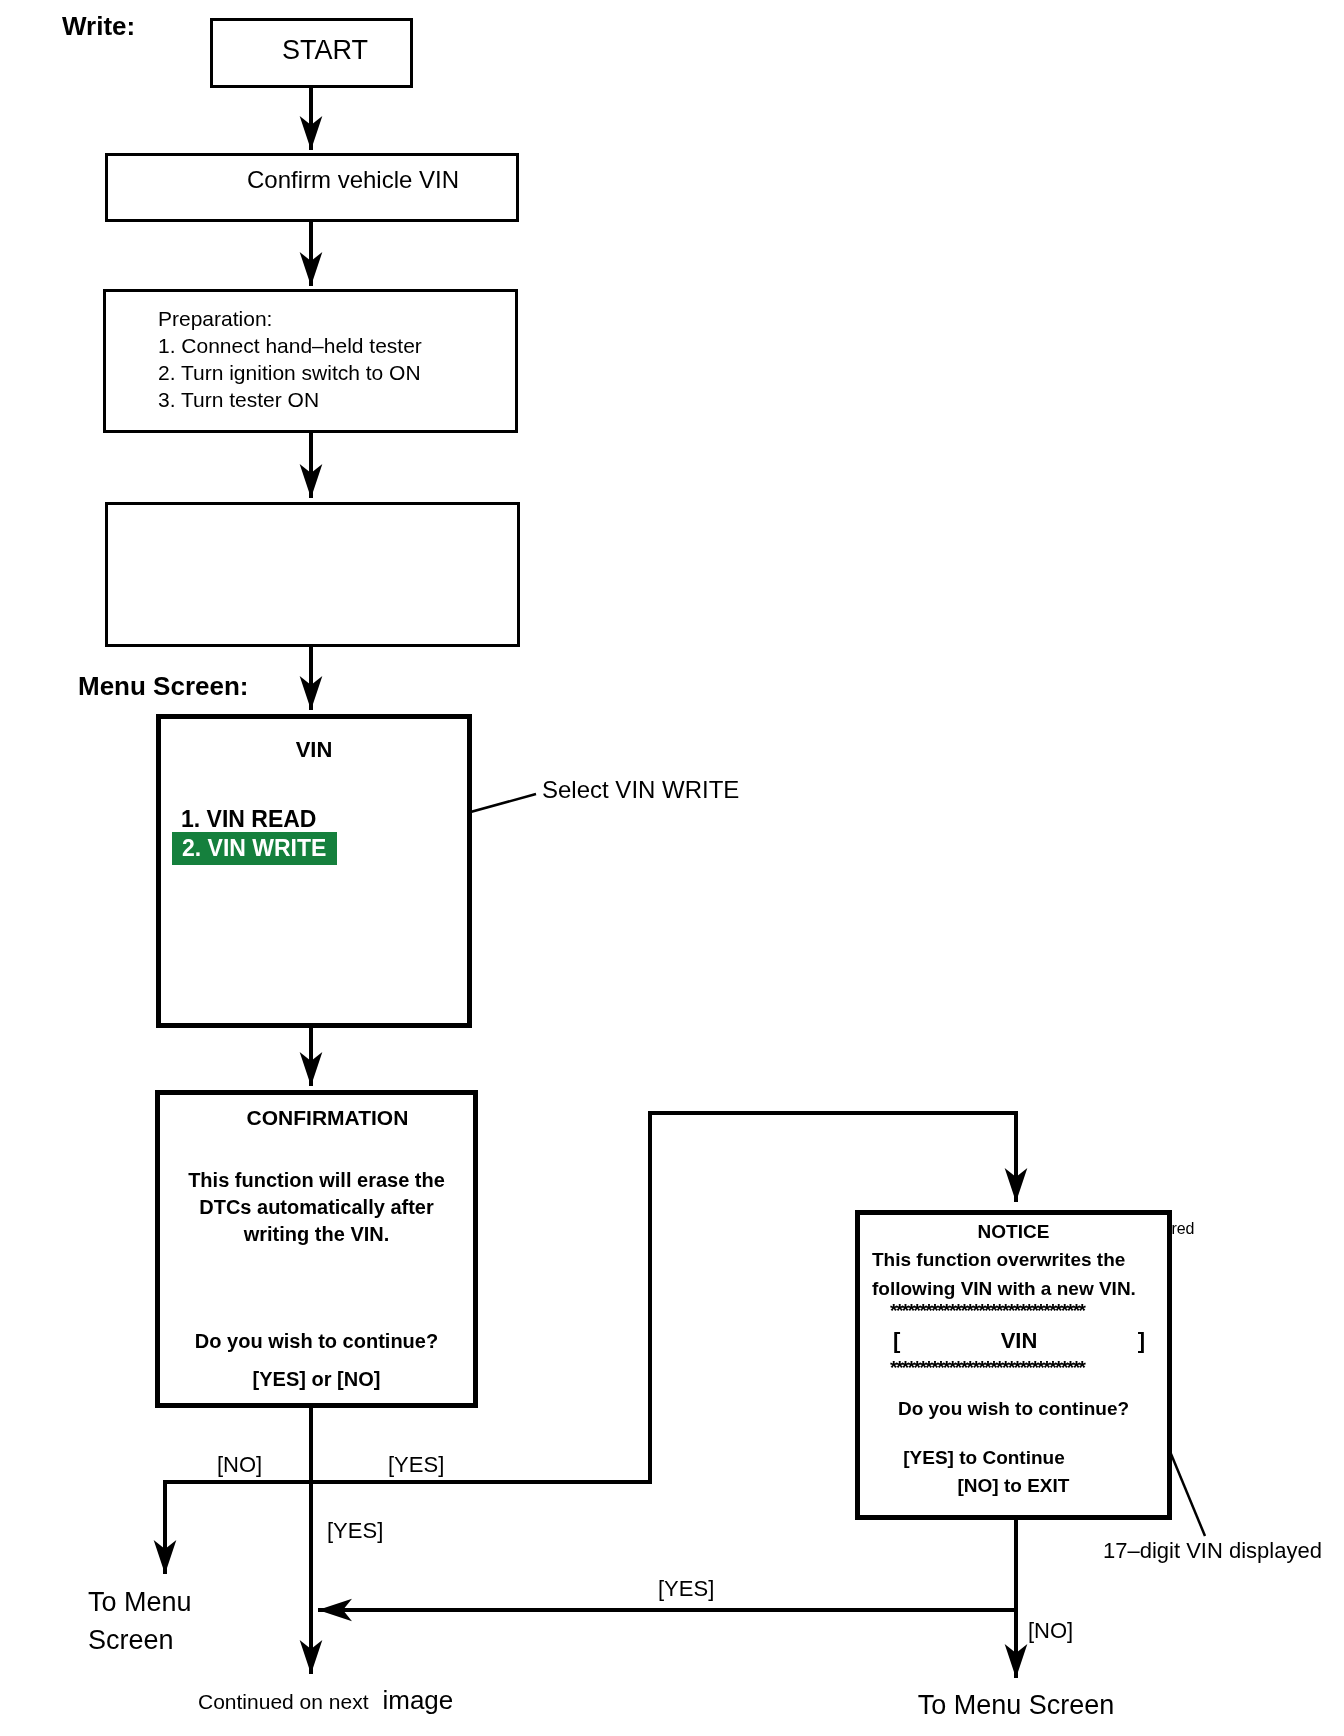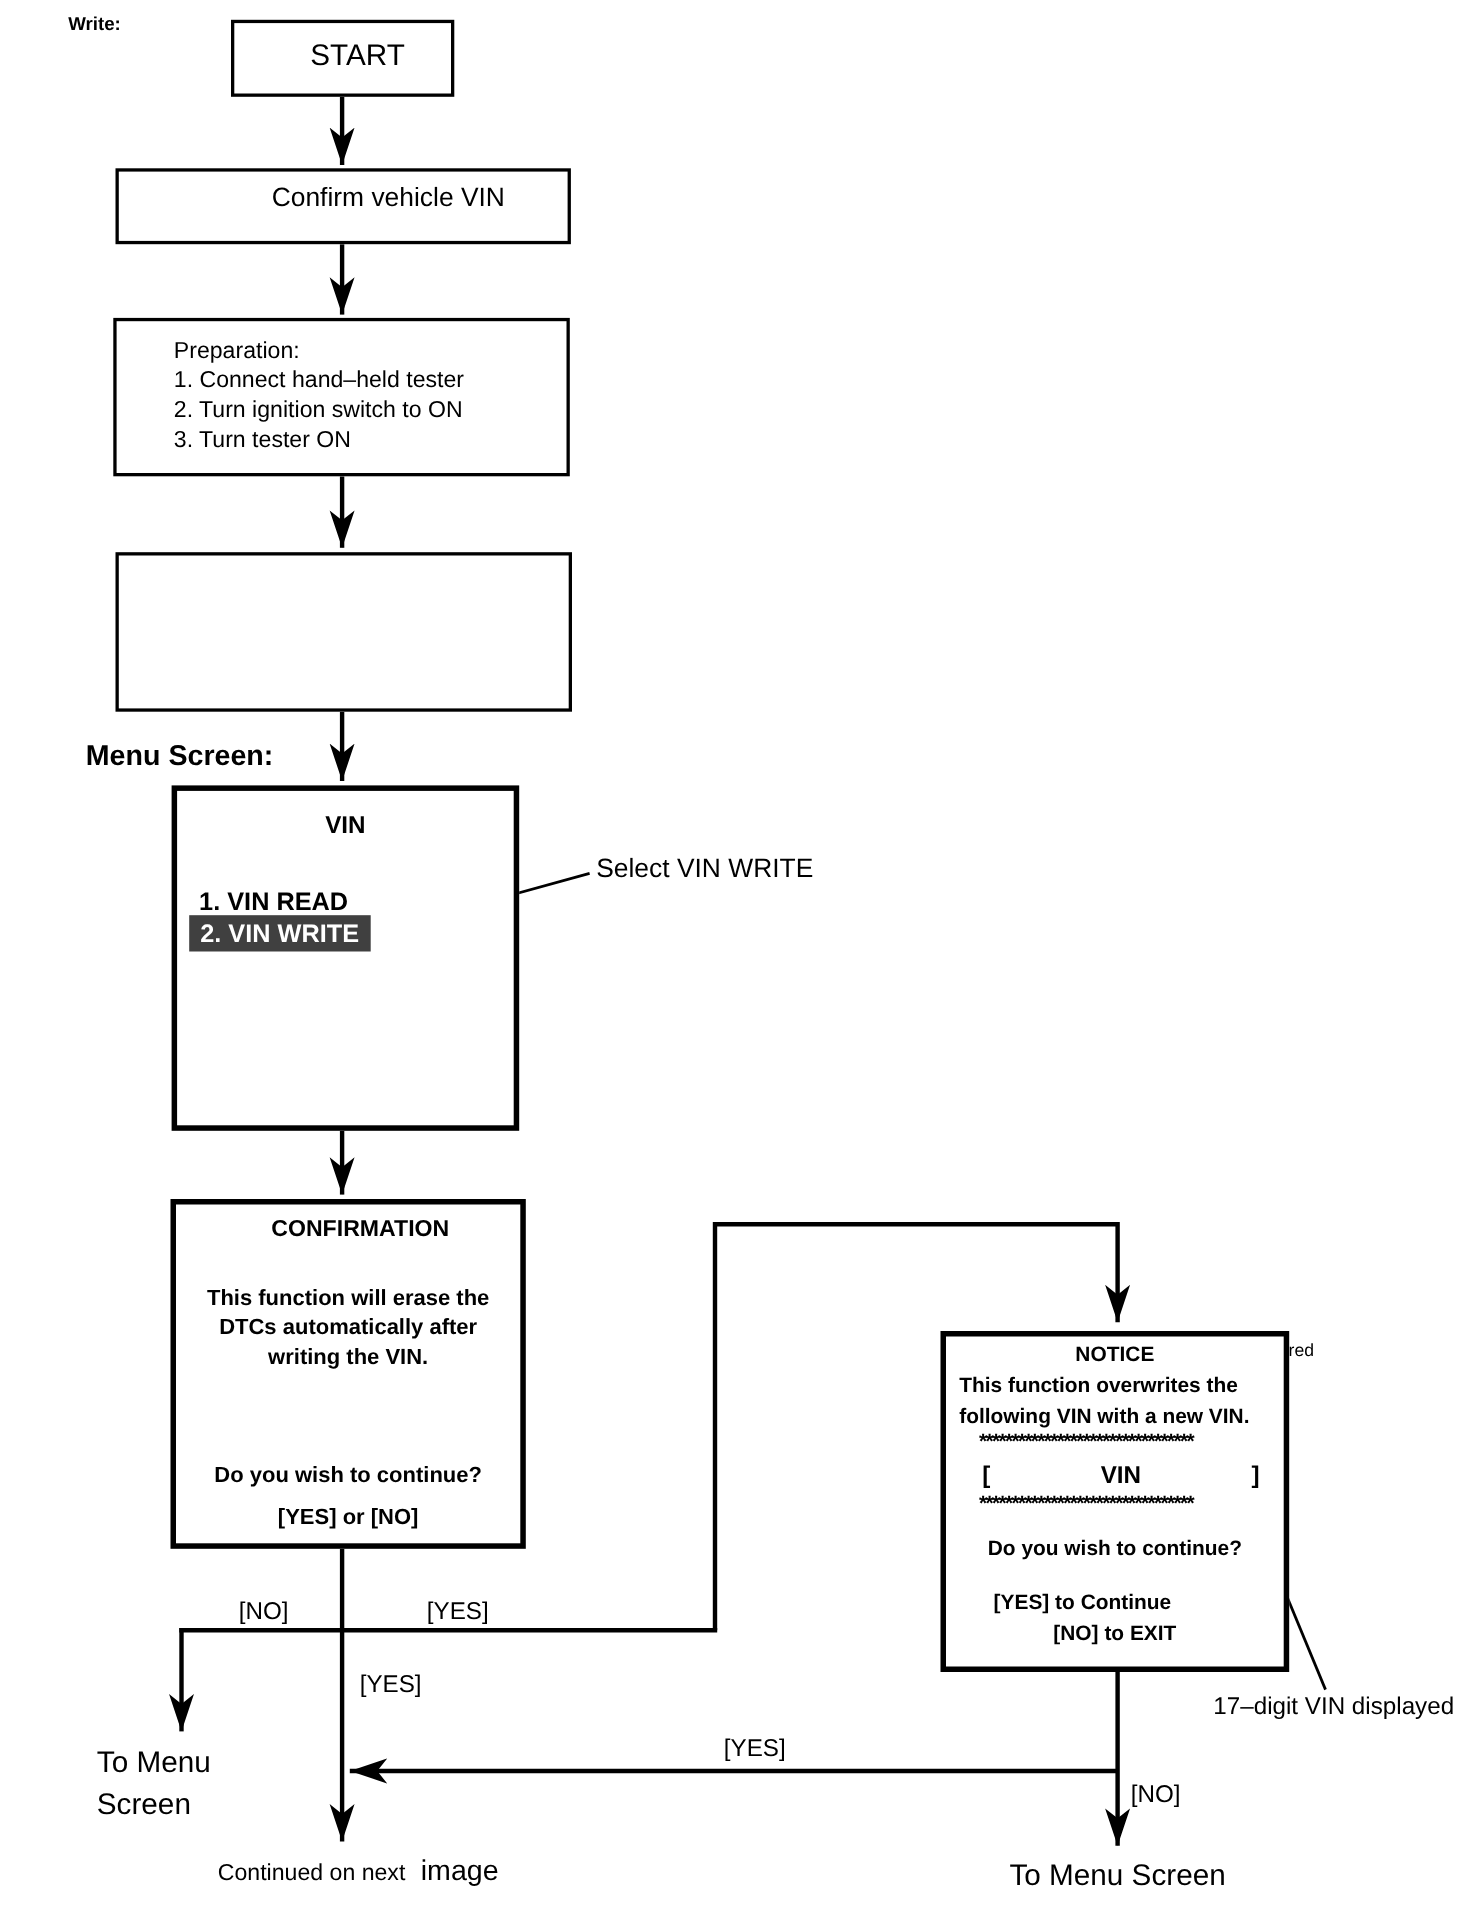--- a/index.html
+++ b/index.html
@@ -8,21 +8,21 @@
     font-family:"Liberation Sans",sans-serif;color:#000;overflow:hidden;
   }
   .lines{position:absolute;left:0;top:0;width:1344px;height:1736px;}
   .box{position:absolute;background:#fff;border:3px solid #000;box-sizing:border-box;}
   .box.thick{border-width:5px;}
   .txt{position:absolute;white-space:nowrap;line-height:1.15;}
   .ctr{text-align:center;white-space:nowrap;}
   .b{font-weight:bold;}
   .list{position:absolute;}
   .list div{white-space:nowrap;}
-  .hl{position:absolute;background:#404040;color:#fff;font-weight:bold;
+  .hl{position:absolute;background:#15803d;color:#fff;font-weight:bold;
       display:flex;align-items:center;box-sizing:border-box;}
   .brkt{position:absolute;display:flex;justify-content:space-between;font-weight:bold;}
   .stars{position:absolute;font-weight:bold;letter-spacing:-1.5px;overflow:hidden;white-space:nowrap;}
 </style>
 </head>
 <body>
 
 <div class="canvas">
 
   <svg class="lines" width="1344" height="1736" viewBox="0 0 1344 1736">
@@ -43,21 +43,21 @@
       <polyline points="650,1482 650,1113 1016,1113 1016,1202" marker-end="url(#ah)"></polyline>
       <line x1="1016" y1="1520" x2="1016" y2="1678" marker-end="url(#ah)"></line>
       <line x1="1016" y1="1610" x2="318" y2="1610" marker-end="url(#ah)"></line>
     </g>
     <g stroke="#000" fill="none">
       <line x1="340" y1="848" x2="536" y2="794" stroke-width="2.5"></line>
       <line x1="1128" y1="1350" x2="1205" y2="1536" stroke-width="2.5"></line>
     </g>
   </svg>
 
-  <div class="txt b" style="left:62px;top:12px;font-size:17px;">Write:</div>
+  <div class="txt b" style="left:62px;top:12px;font-size:26px;">Write:</div>
 
   <div class="box" style="left:210px;top:18px;width:203px;height:70px;"></div>
   <div class="txt ctr" style="left:210px;top:35px;width:230px;font-size:27px;">START</div>
 
   <div class="box" style="left:105px;top:153px;width:414px;height:69px;"></div>
   <div class="txt ctr" style="left:105px;top:166px;width:414px;font-size:24px;padding-left:41px;">Confirm vehicle VIN</div>
 
   <div class="box" style="left:103px;top:289px;width:415px;height:144px;"></div>
   <div class="list" style="left:158px;top:305px;font-size:21px;line-height:27px;">
     <div>Preparation:</div>

